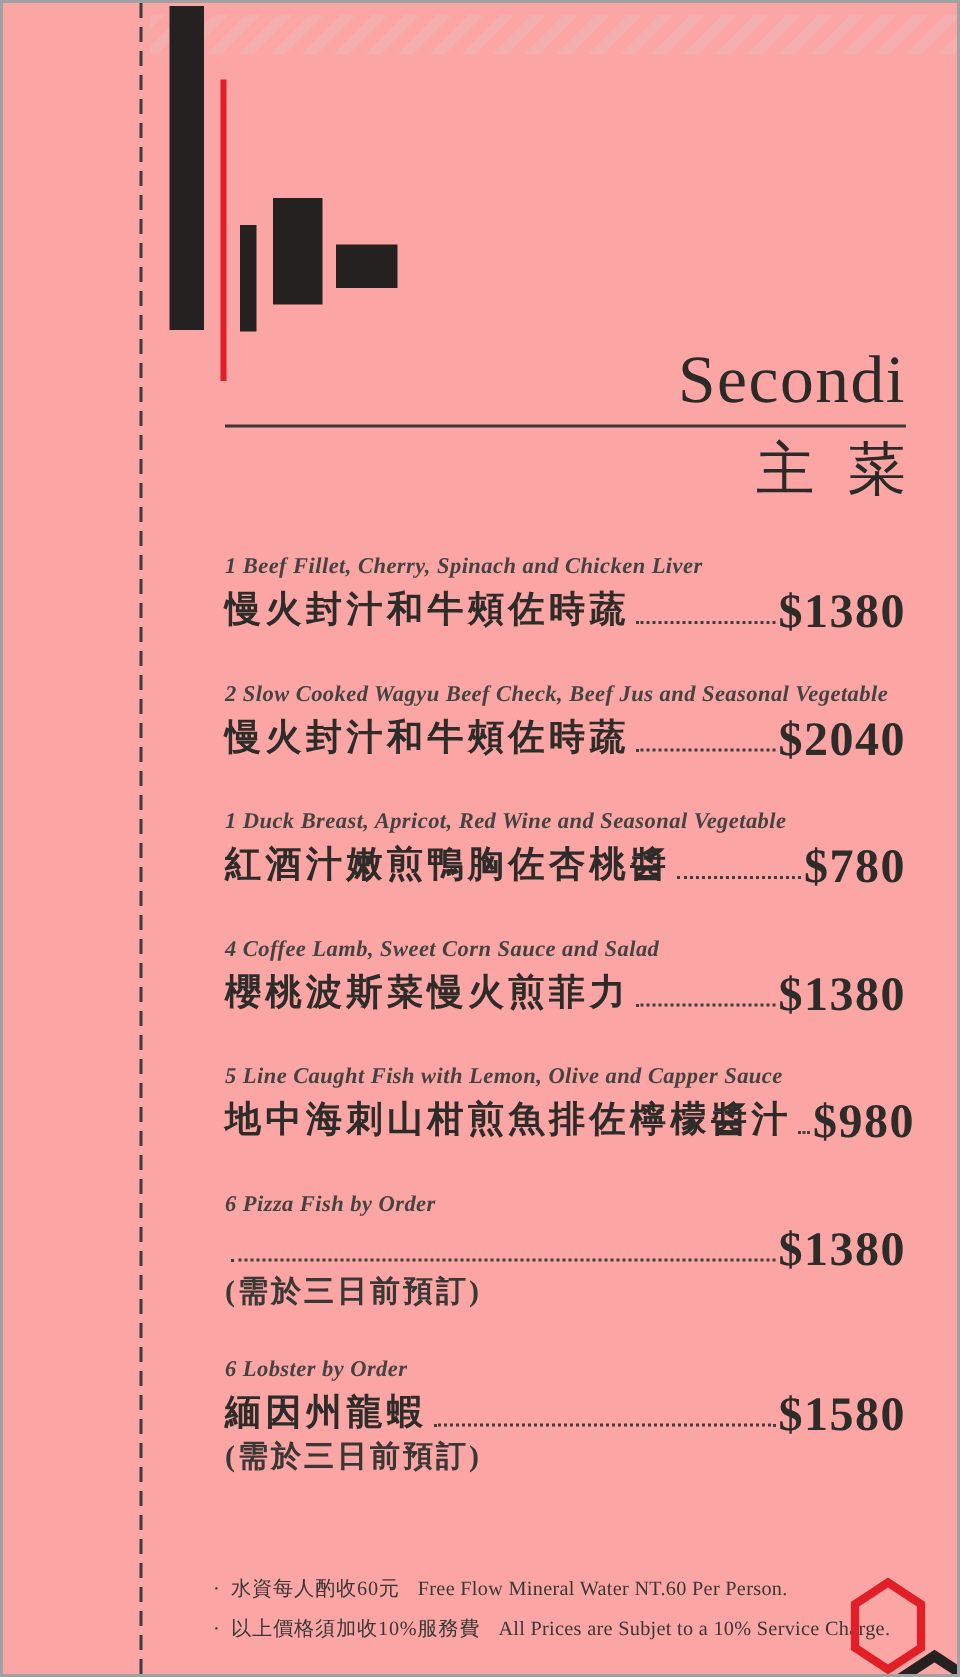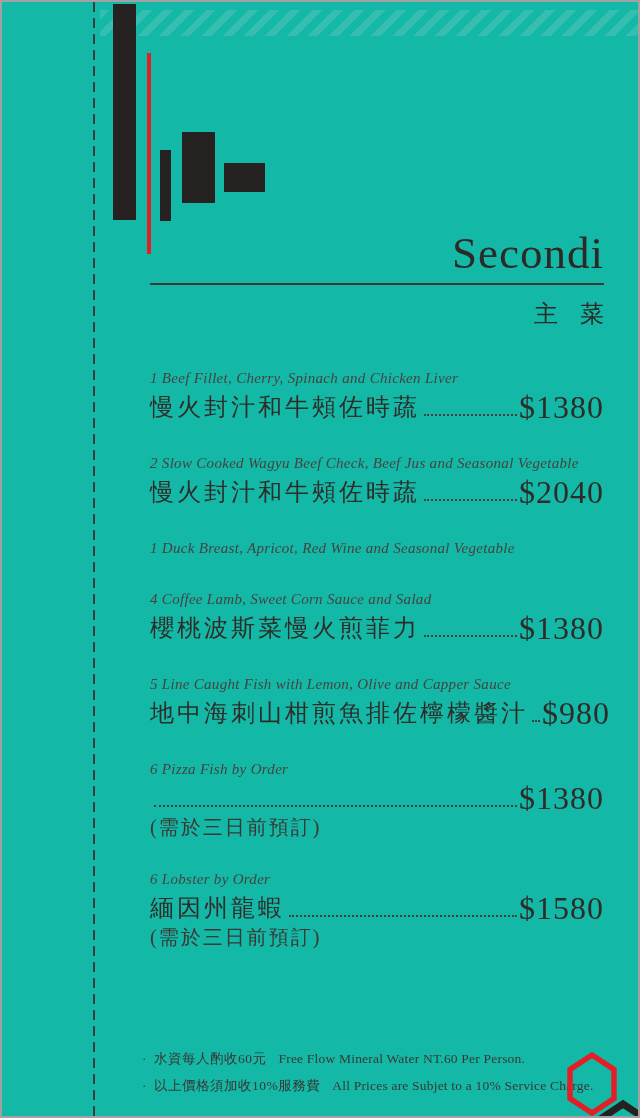--- a/index.html
+++ b/index.html
@@ -1,20 +1,20 @@
 <!DOCTYPE html>
 <html><head>
 <meta charset="utf-8">
 <style>
   html,body{margin:0;padding:0;background:#e9e9e9;}
   .page{
     position:relative;
     width:640px;height:1118px;
     margin:0 auto;
-    background:#14b8a6;
+    background:#fca5a5;
     border:2px solid #9fa1a3;
     box-sizing:border-box;
     overflow:hidden;
     font-family:"Liberation Serif", serif;
     color:#2e2c29;
   }
   
   .scan-band{
     position:absolute;left:98px;right:0;top:8px;height:26px;
     background:repeating-linear-gradient(135deg, rgba(205,216,216,0.30) 0 7px, rgba(255,255,255,0) 7px 15px);
@@ -38,27 +38,27 @@
     position:absolute;left:148px;right:34px;top:226px;
     text-align:right;font-size:45px;line-height:50px;
     letter-spacing:1px;color:#2b2a27;
   }
   .title-rule{
     position:absolute;left:148px;right:34px;top:281px;
     border-top:2px solid #3a3936;
   }
   .title-zh{
     position:absolute;left:148px;right:12px;top:291px;
-    text-align:right;font-size:24px;line-height:42px;
+    text-align:right;font-size:39px;line-height:42px;
     letter-spacing:22px;color:#2b2a27;
   }
 
   
   .menu{position:absolute;left:148px;right:34px;top:367px;}
-  .item{margin-bottom:32px;}
+  .item{margin-bottom:32px;font-weight:bold;}
   .item-en{
     font-style:italic;font-size:15px;line-height:19px;
     letter-spacing:.3px;color:#454340;margin-bottom:4px;
   }
   .item-row{display:flex;align-items:flex-end;}
   .item-zh{
     font-size:24px;line-height:30px;letter-spacing:3px;
     color:#2e2c29;white-space:nowrap;
   }
   .leader{
@@ -119,20 +119,25 @@
       <div class="item-en">2 Slow Cooked Wagyu Beef Check, Beef Jus and Seasonal Vegetable</div>
       <div class="item-row">
         <span class="item-zh">慢火封汁和牛頰佐時蔬</span>
         <span class="leader"></span>
         <span class="item-price">$2040</span>
       </div>
     </div>
 
     <div class="item">
       <div class="item-en">1 Duck Breast, Apricot, Red Wine and Seasonal Vegetable</div>
+      <div class="item-row">
+        <span class="item-zh">紅酒汁嫩煎鴨胸佐杏桃醬</span>
+        <span class="leader"></span>
+        <span class="item-price">$780</span>
+      </div>
     </div>
 
     <div class="item">
       <div class="item-en">4 Coffee Lamb, Sweet Corn Sauce and Salad</div>
       <div class="item-row">
         <span class="item-zh">櫻桃波斯菜慢火煎菲力</span>
         <span class="leader"></span>
         <span class="item-price">$1380</span>
       </div>
     </div>

